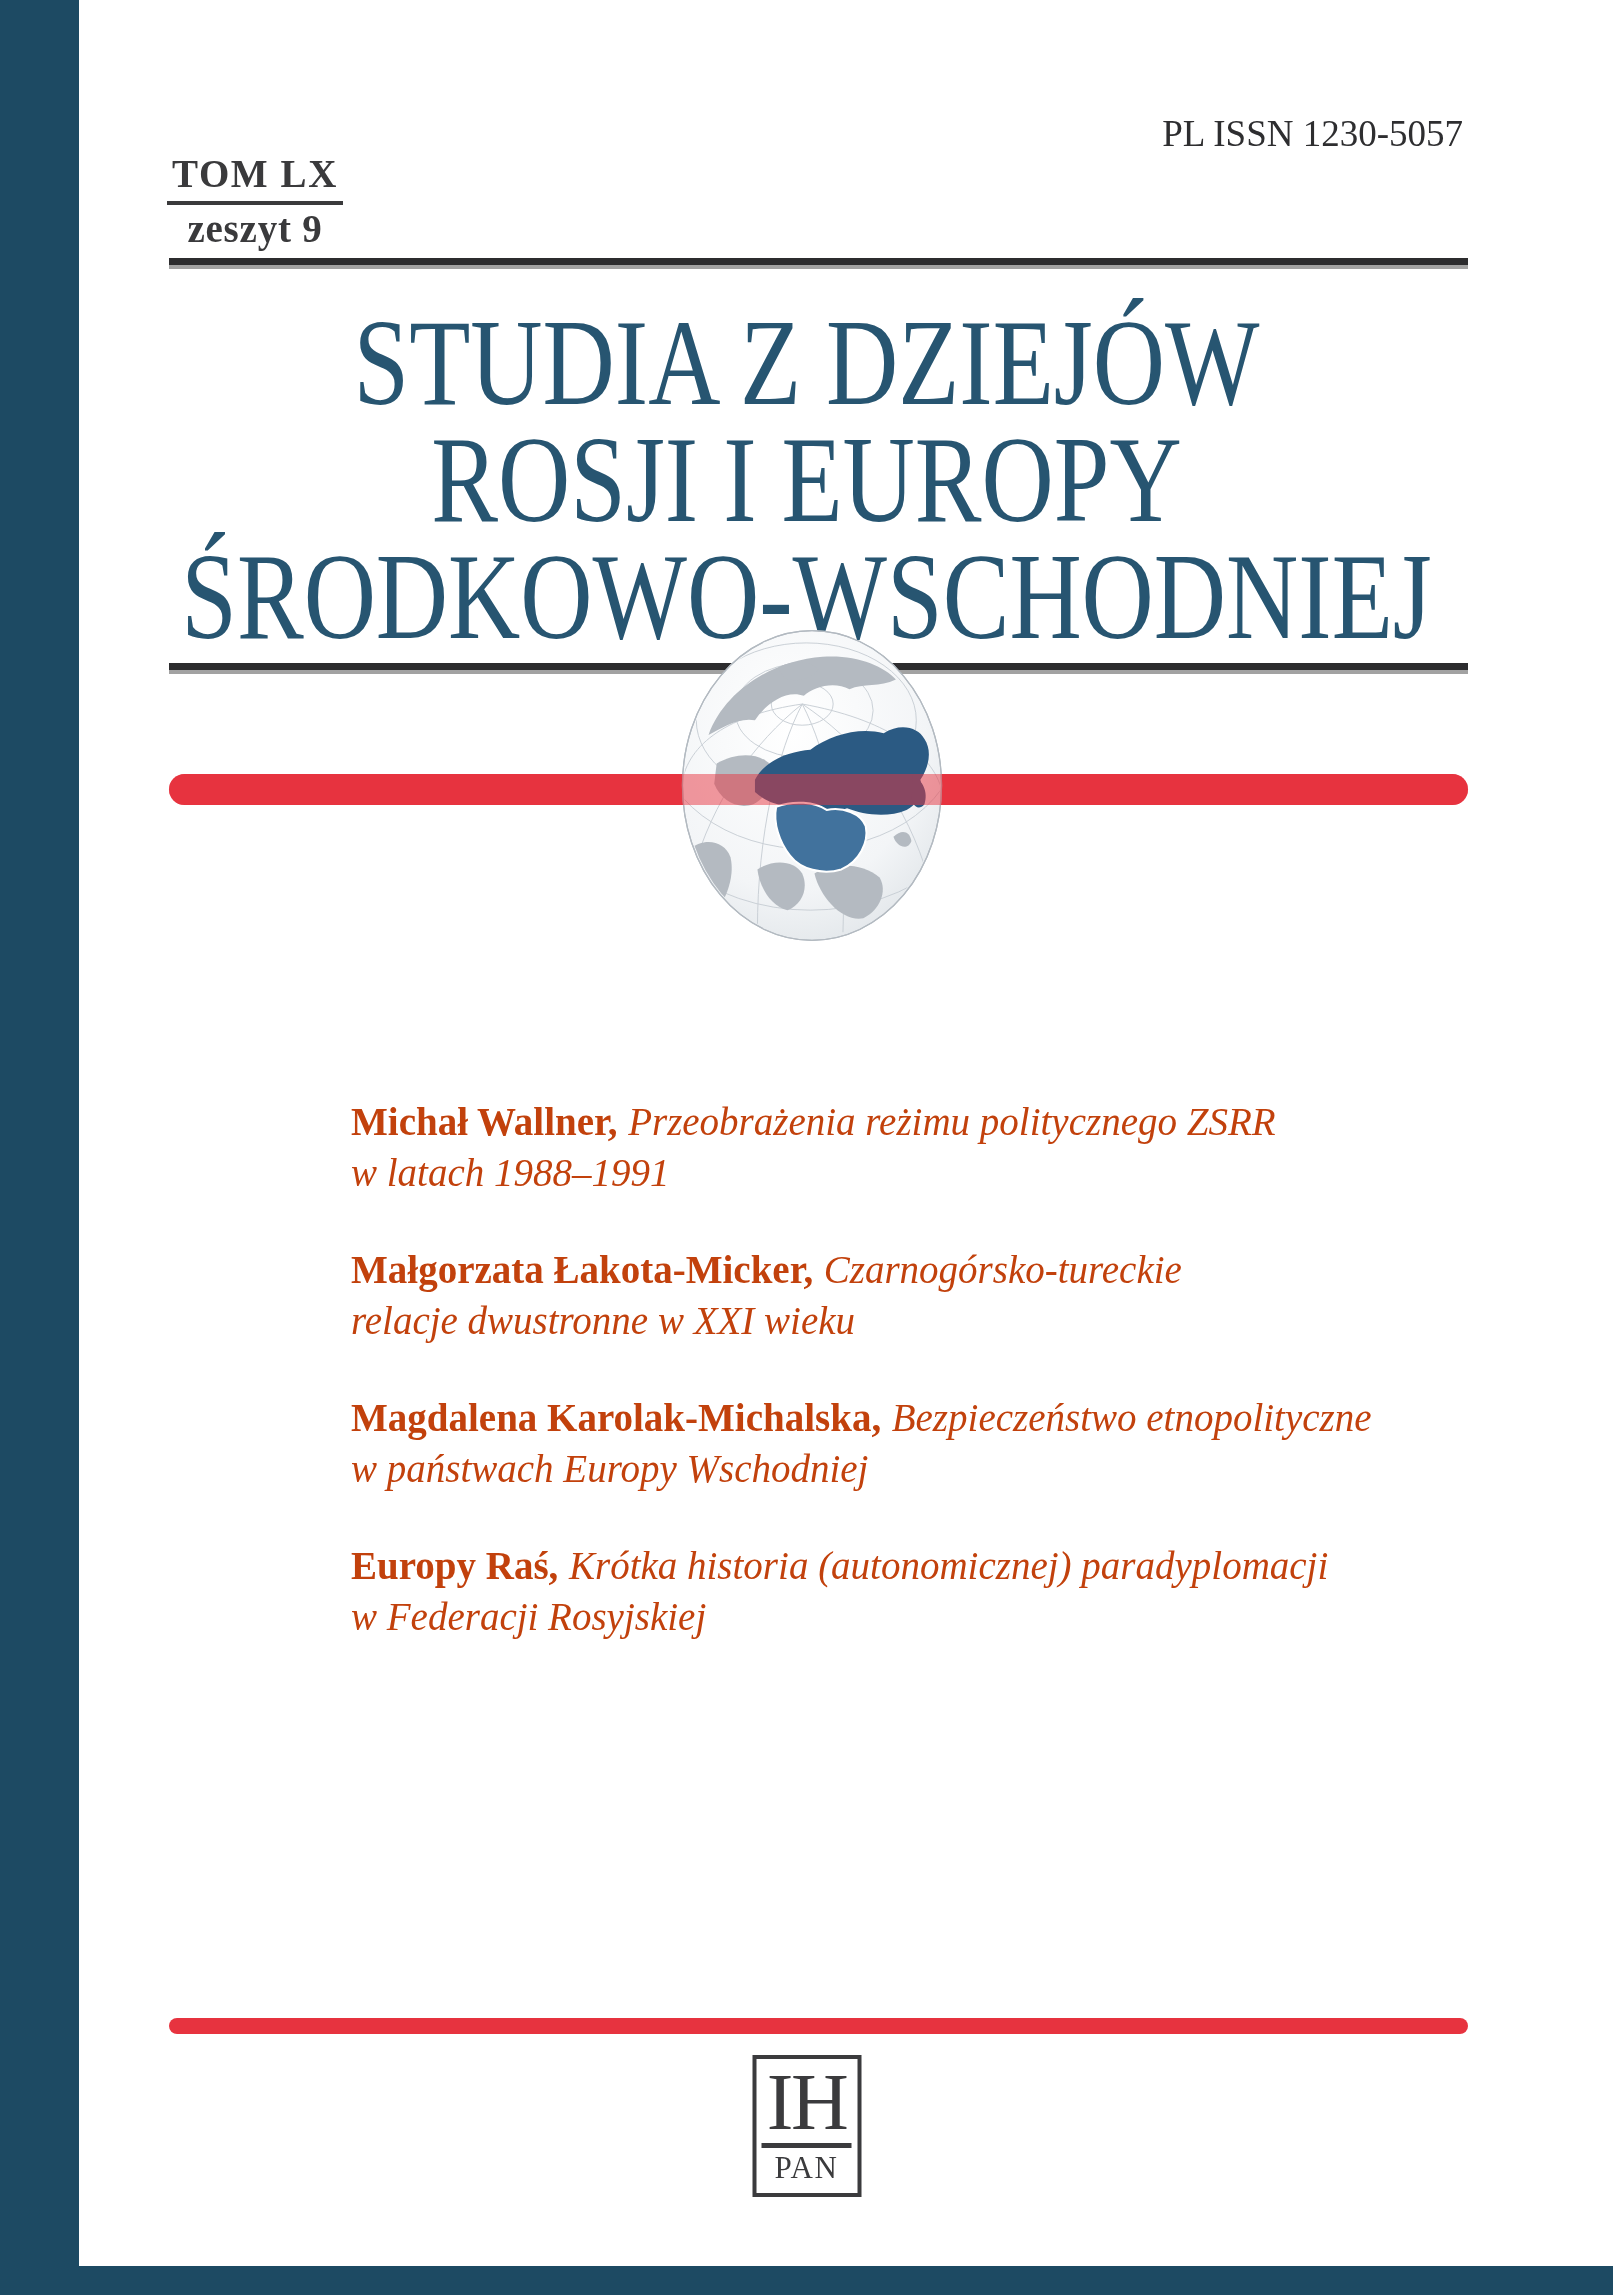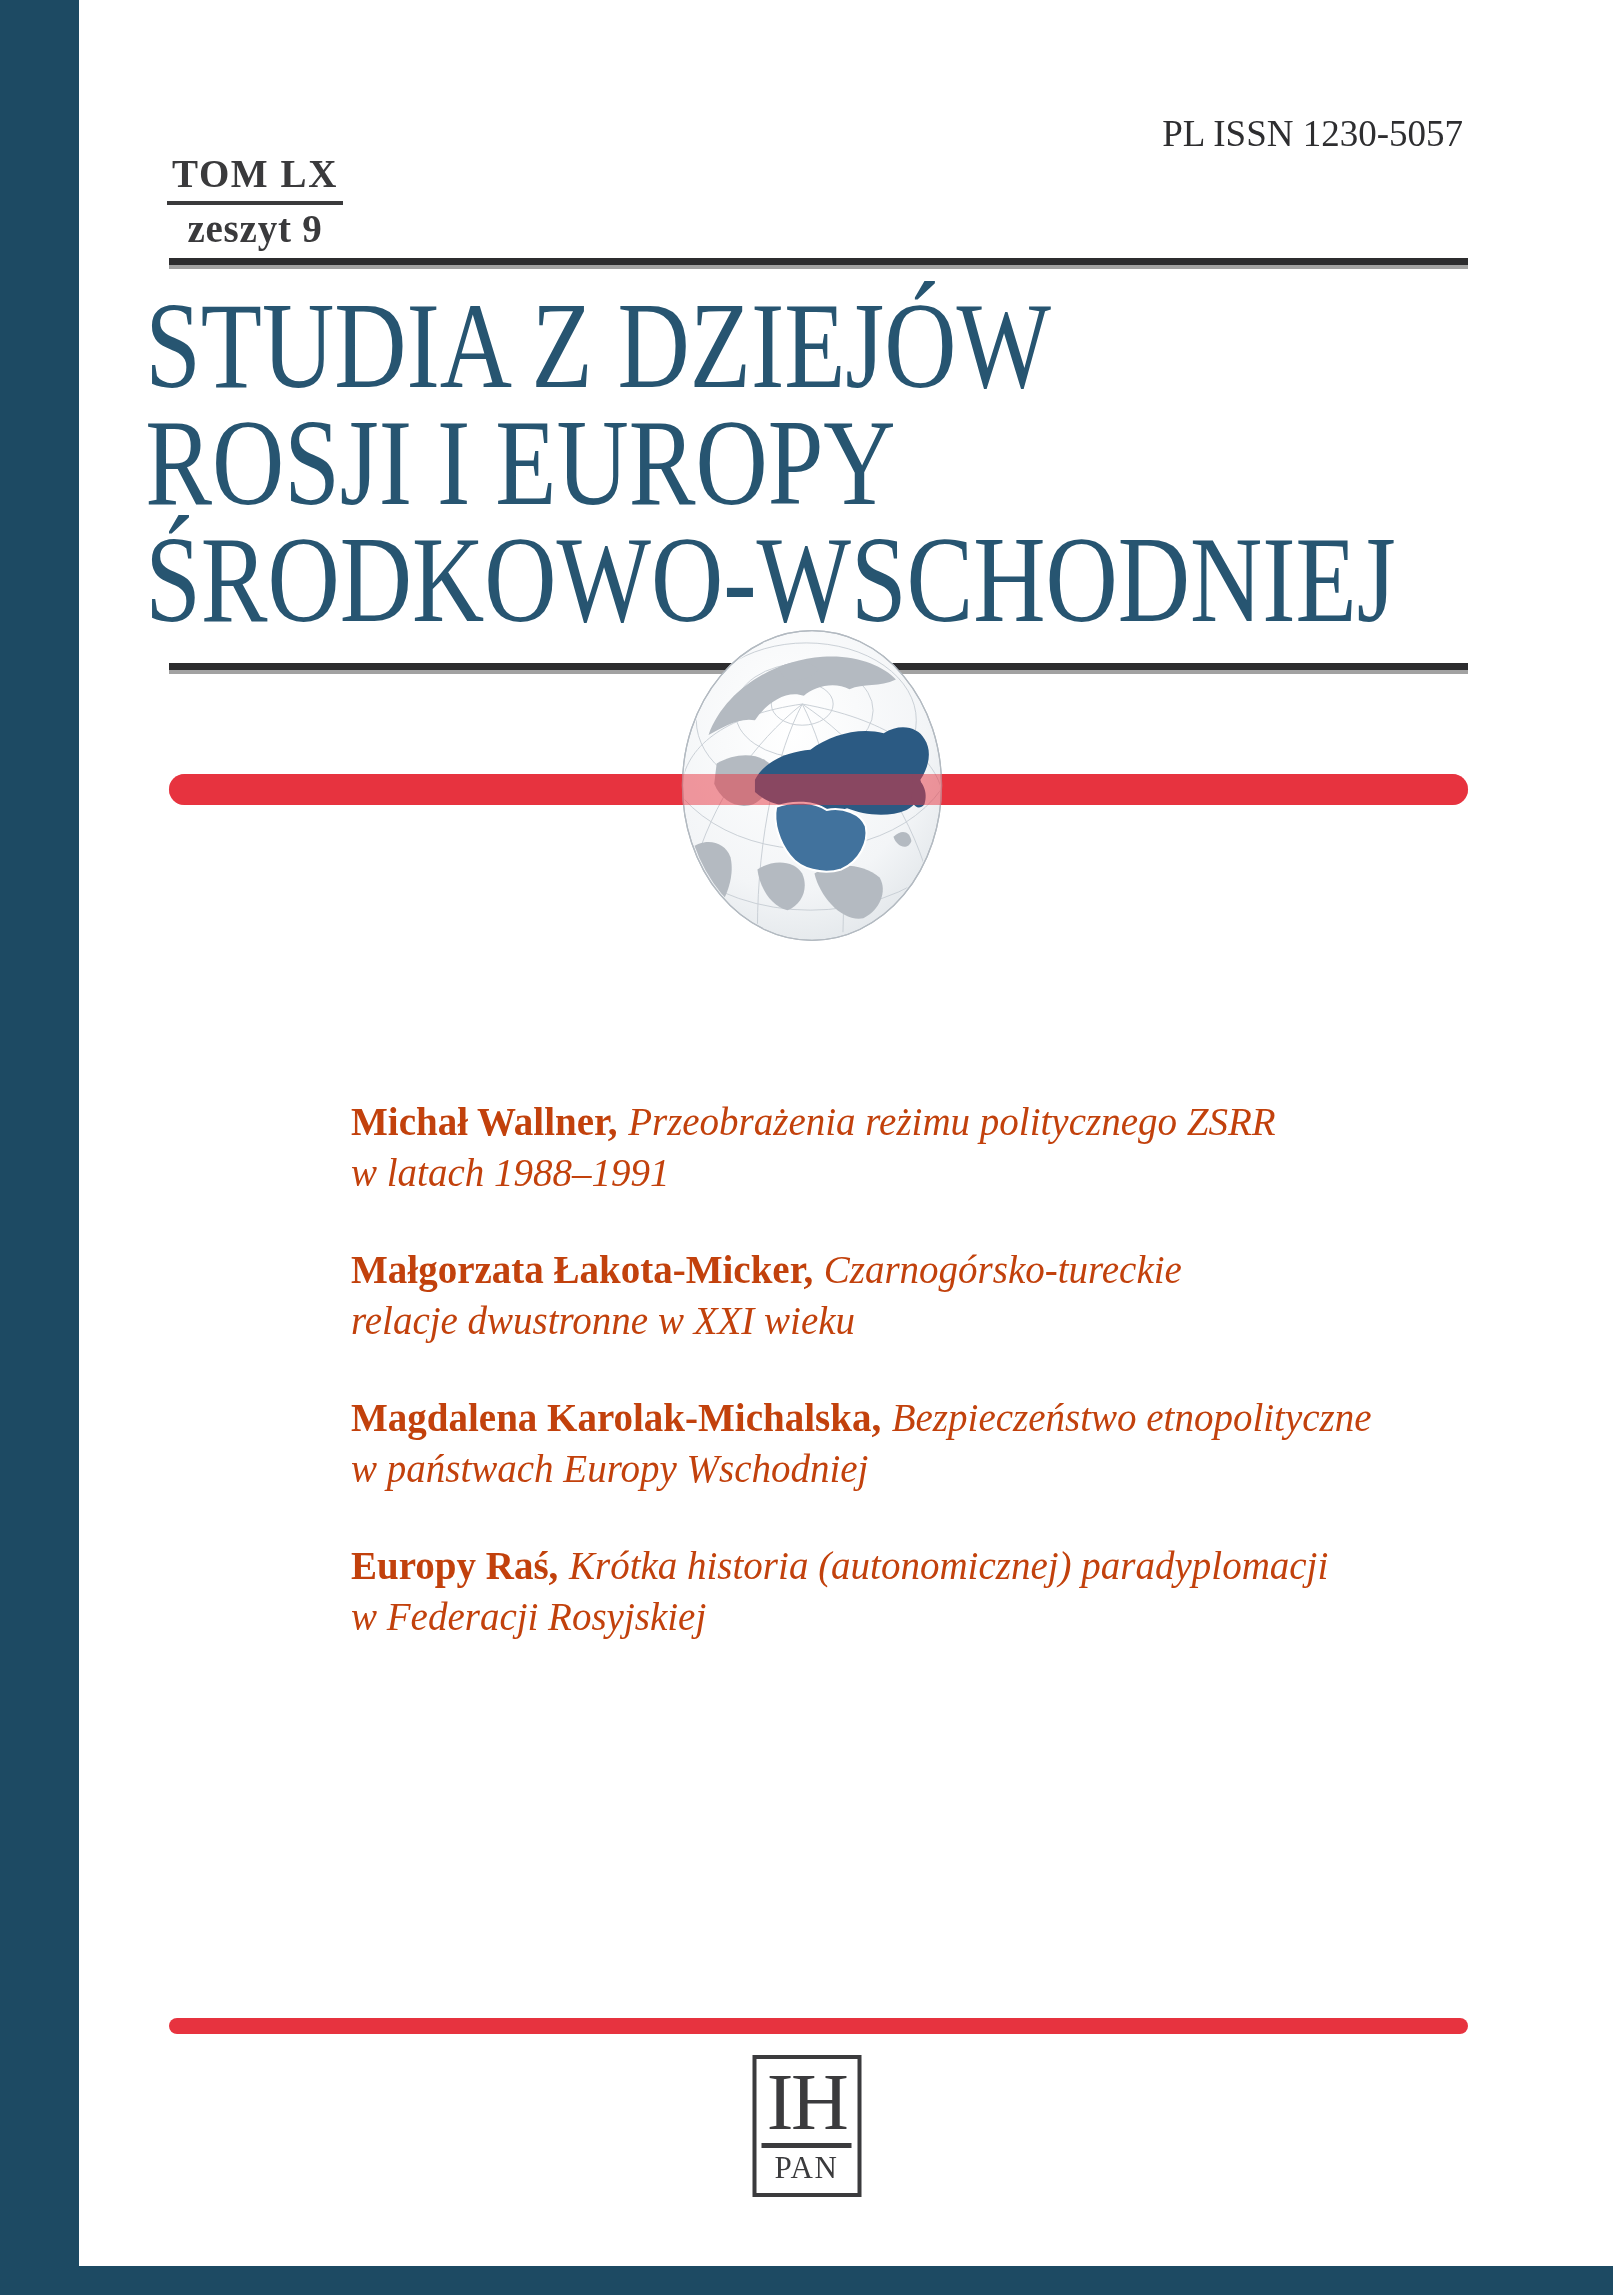--- a/index.html
+++ b/index.html
@@ -17,21 +17,21 @@
   .issue{font-size:39px;font-weight:bold;letter-spacing:0.8px;line-height:44px;margin-top:1.6px;}
   .issn{position:absolute;right:150px;top:89px;font-size:37px;color:#2e2e30;line-height:42px;margin-top:24px;}
 
   
   .rule{position:absolute;left:169px;width:1299px;height:6.5px;background:#2c2c2e;
         border-bottom:4.1px solid #a2a2a2;}
   .top-rule{top:258px;}
   .title-bottom-rule{top:663px;z-index:0;}
 
   
-  .journal-title{position:absolute;left:0;top:287px;width:1613px;text-align:left;color:#275571;}
+  .journal-title{position:absolute;left:0;top:304px;width:1613px;text-align:center;color:#275571;}
   .title-line{font-size:122px;line-height:117px;white-space:nowrap;transform:scaleX(0.82);}
 
   
   .red-band{position:absolute;left:169px;top:774px;width:1299px;height:31px;border-radius:15.5px;
             background:#e7333f;z-index:1;}
   .globe{position:absolute;left:680px;top:629px;width:264px;height:313px;z-index:2;}
   .red-band-overlay{position:absolute;left:169px;top:774px;width:1299px;height:31px;border-radius:15.5px;
             background:rgba(231,51,63,0.5);z-index:3;}
 
   

